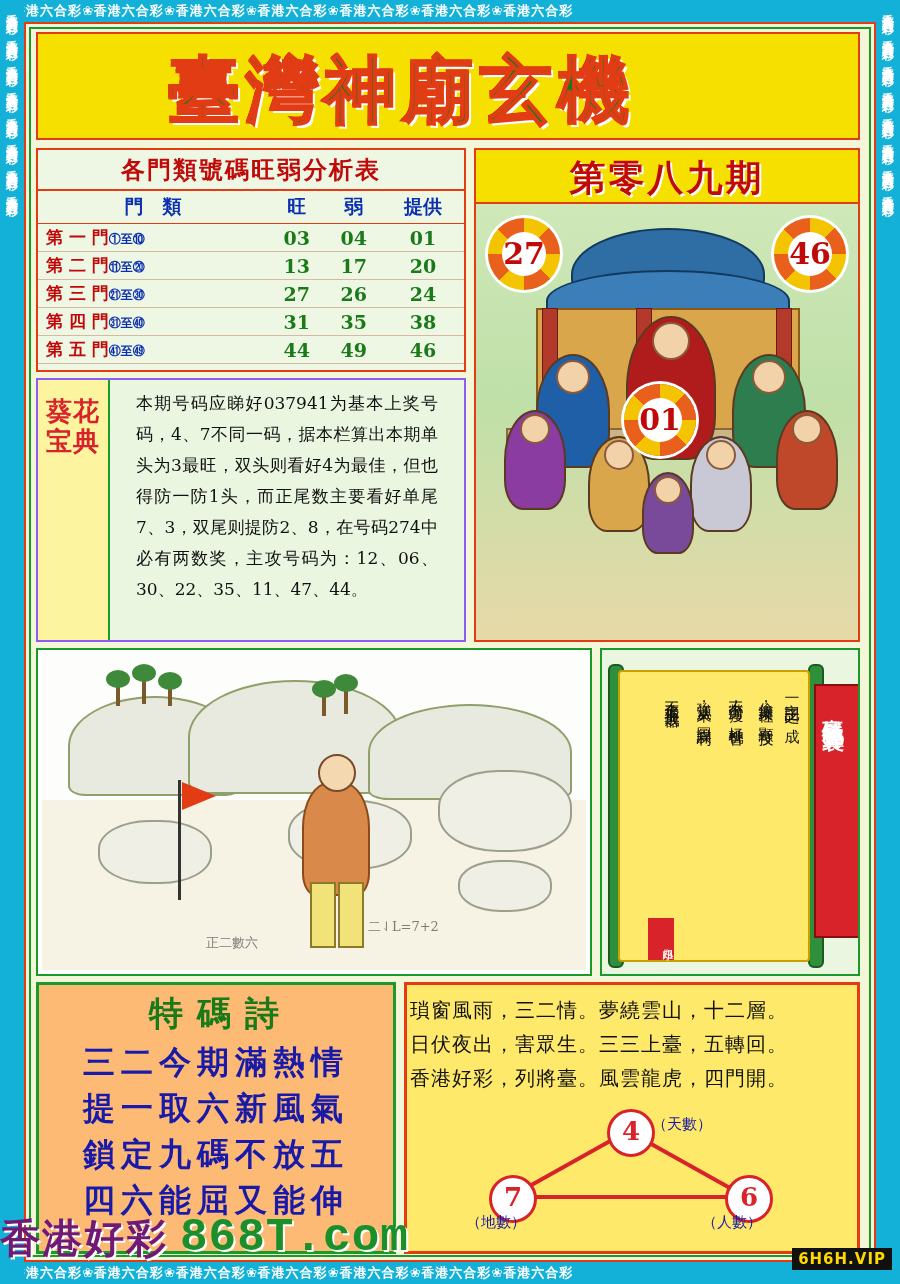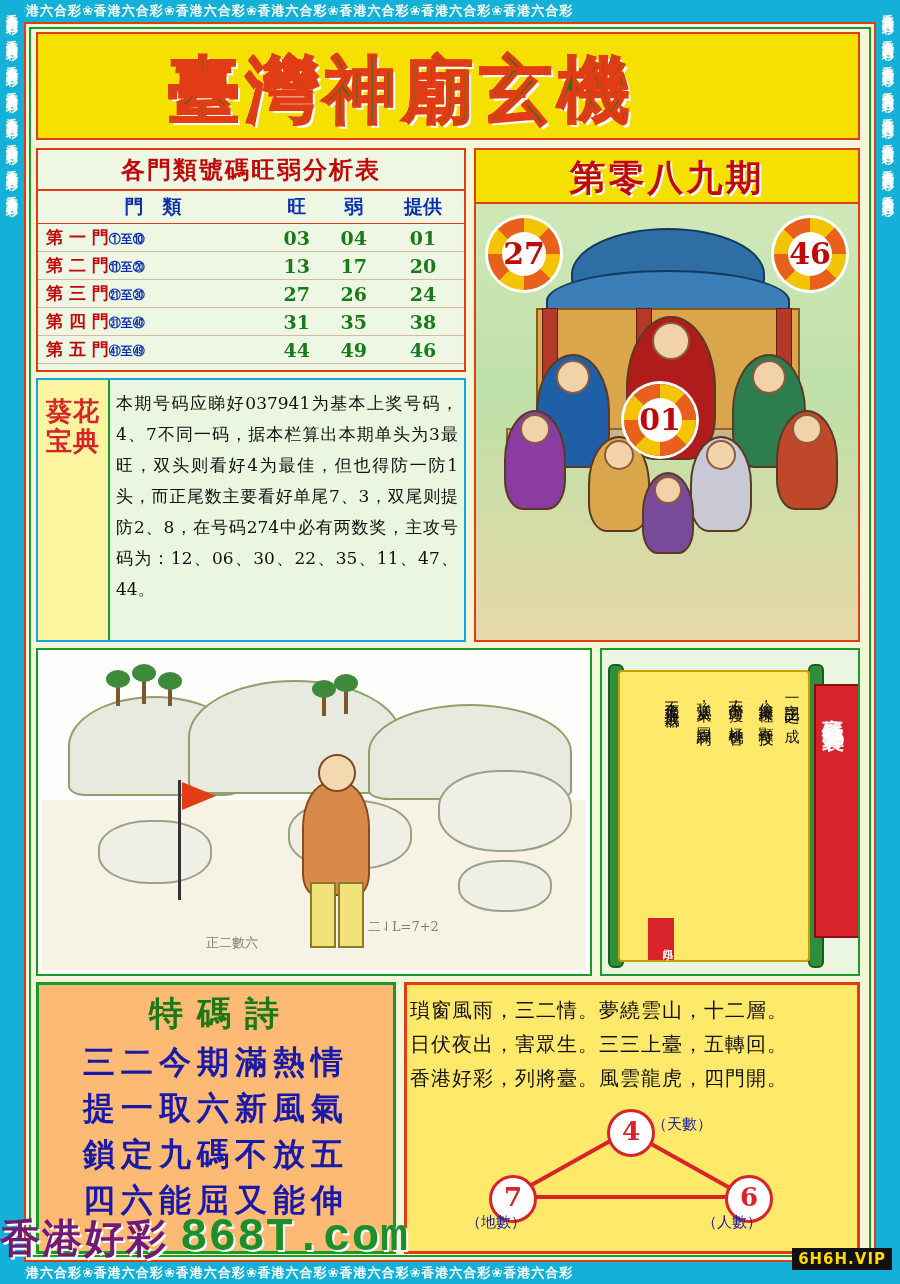--- a/index.html
+++ b/index.html
@@ -97,32 +97,32 @@
     border-bottom:1px solid #d7b9a0;
     color:#1a7a1a;font-weight:bold;
   }
   table.analysis td.mencat{
     color:#c00a0a;font-size:17px;white-space:nowrap;text-align:left;padding-left:8px;
   }
   table.analysis td.mencat .rng{font-size:12px;color:#0a2fb0;}
   
   .treasure{
     position:absolute;left:10px;top:354px;width:430px;height:264px;
-    background:#eaf6e0;border:2px solid #0ea5e9;box-sizing:border-box;
+    background:#eaf6e0;border:2px solid #8b5cf6;box-sizing:border-box;
     display:flex;
   }
   .treasure-label{
     width:72px;background:#fdf4a0;border-right:2px solid #1a9a2a;
     color:#d8232a;font-family:"DejaVu Serif","Liberation Serif",serif;
     font-size:26px;font-weight:bold;line-height:30px;
     text-align:center;padding-top:16px;letter-spacing:1px;
     box-sizing:border-box;
   }
   .treasure-body{
-    flex:1;padding:8px 6px;
+    flex:1;padding:8px 26px;
     font-family:"DejaVu Serif","Liberation Serif",serif;
     font-size:17px;line-height:31px;color:#111;
     text-align:justify;
   }
   
   .right-top{
     position:absolute;left:448px;top:124px;width:386px;height:494px;
     background:#ffffff;border:2px solid #e23c14;box-sizing:border-box;
   }
   .period-bar{

